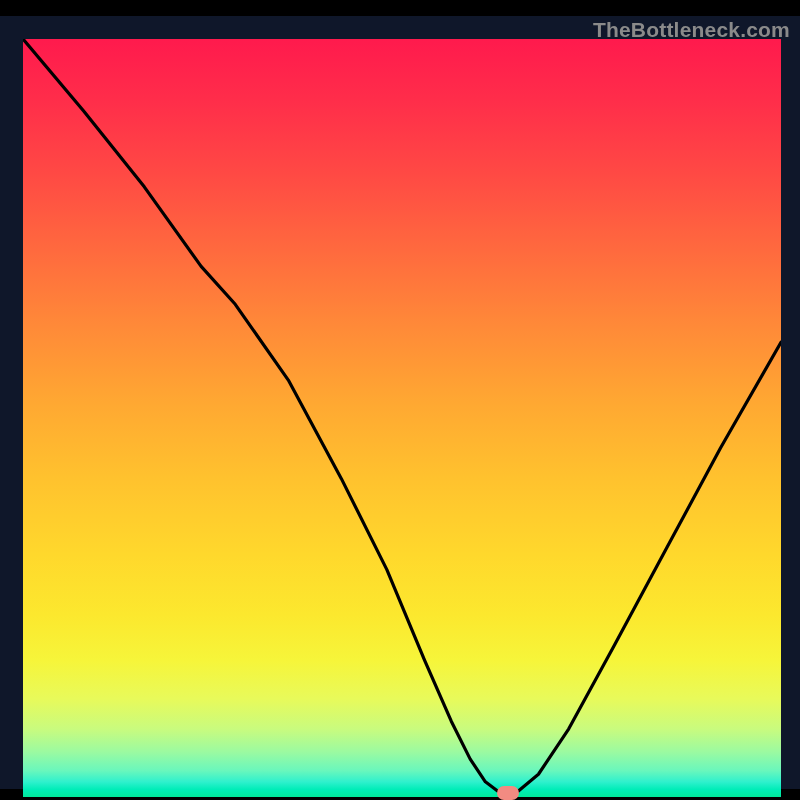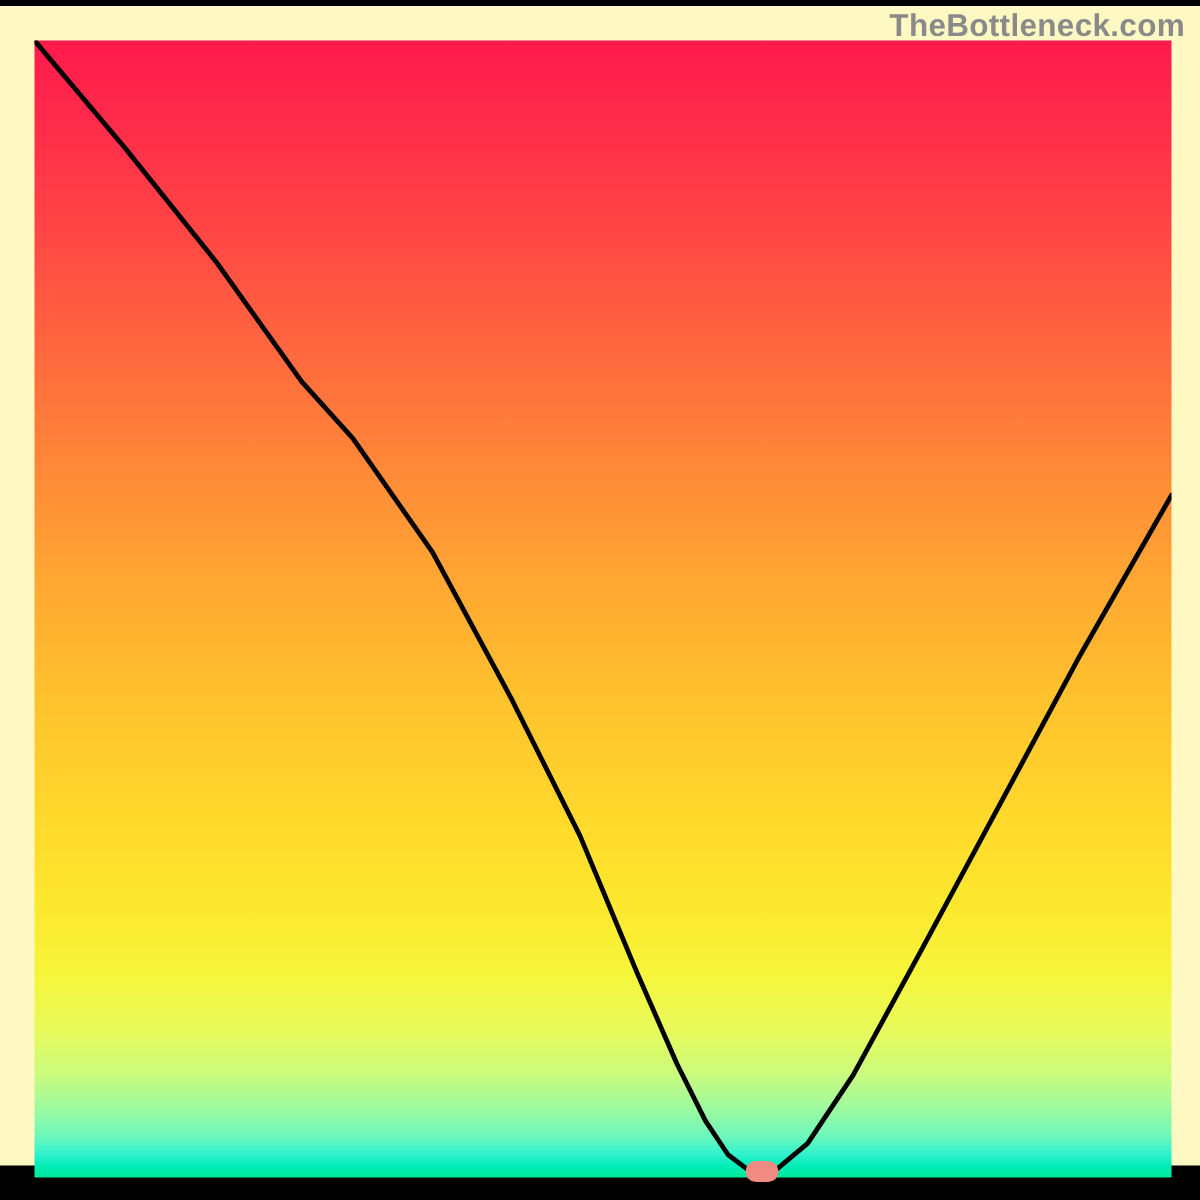--- a/index.html
+++ b/index.html
@@ -6,24 +6,24 @@
     margin: 0;
     padding: 0;
     background: #000;
     width: 800px;
     height: 800px;
     overflow: hidden;
   }
   .frame {
     position: absolute;
     left: 0;
-    top: 4px;
+    top: 16px;
     width: 800px;
     height: 773px;
-    background: #fef9c3;
+    background: #0f172a;
   }
   .plot-area {
     position: absolute;
     left: 23px;
     top: 23px;
     width: 758px;
     height: 758px;
     background: linear-gradient(to bottom,
       #ff1a4d 0%,
       #ff2d4a 8%,

